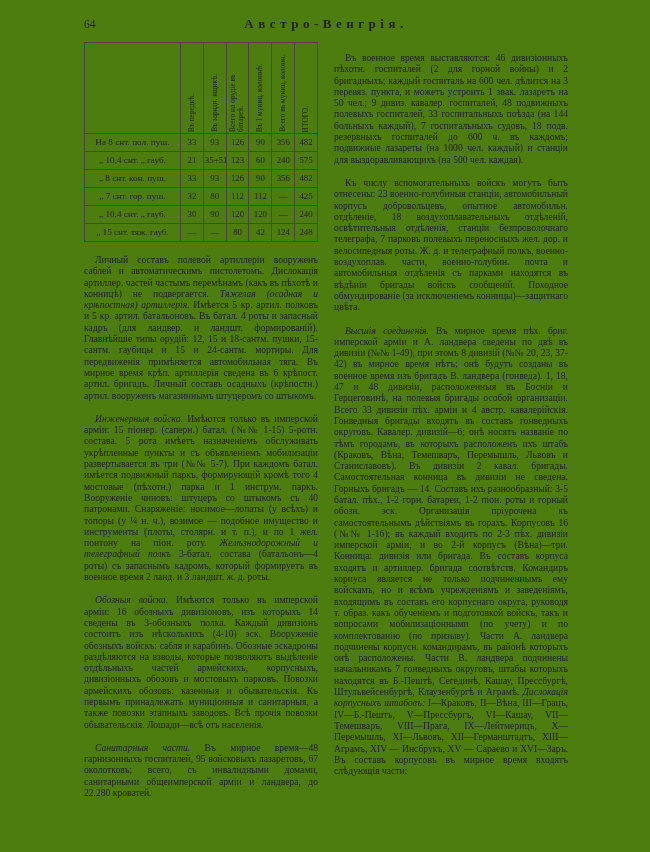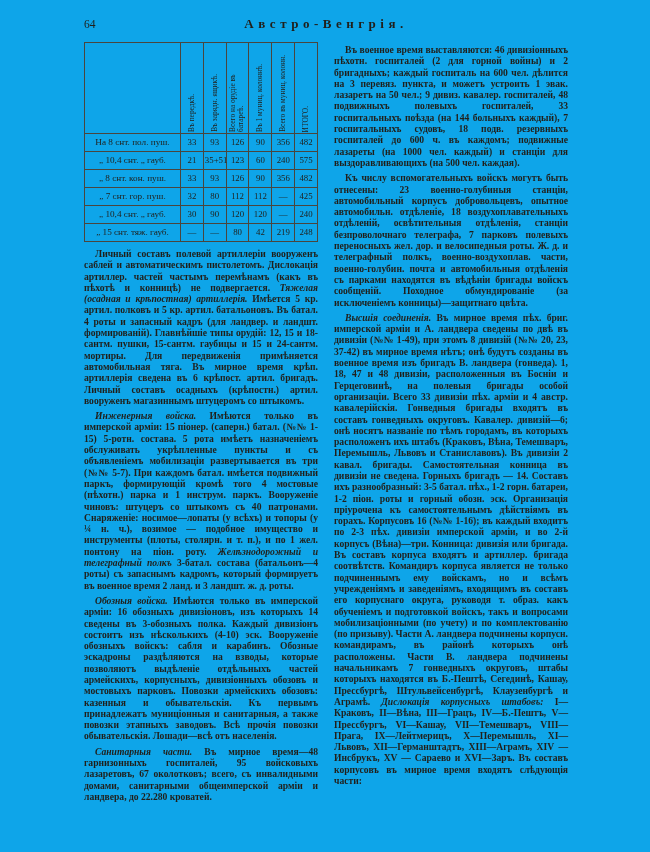--- a/index.html
+++ b/index.html
@@ -1,20 +1,20 @@
 <!DOCTYPE html>
 <html><head>
 <meta charset="utf-8">
 <style>
   html,body { margin:0; padding:0; background:#d8d4cb; }
   .page {
     position:relative;
     width:650px; height:852px;
     margin:0 auto;
-    background:#0ea5e9;
+    background:#4d7c0f;
     color:#211f1a;
     font-family:"Liberation Serif","DejaVu Serif",serif;
     box-sizing:border-box;
     overflow:hidden;
   }
   .running-head {
     display:flex; align-items:baseline;
     padding:16px 82px 8px 84px;
   }
   .page-num { font-size:11.5px; width:40px; }
@@ -26,21 +26,21 @@
   .columns {
     display:flex; gap:16px;
     padding:0 82px 0 84px;
     height:800px; overflow:hidden;
   }
   .col {
     flex:1; min-width:0;
     font-size:9.6px; line-height:11.3px;
     text-align:justify;
   }
-  .col p { margin:4px 0 1px 0; text-indent:11px;font-weight:bold; }
+  .col p { margin:12px 0 1px 0; text-indent:11px; }
   .em { font-style:italic; }
 
   table.ammo {
     width:100%;
     border-collapse:collapse;
     margin:2px 0 6px 0;
     table-layout:fixed;
   }
   table.ammo th, table.ammo td {
     border:1px solid #4a463e;
@@ -153,21 +153,21 @@
             <td class="num">120</td>
             <td class="num">—</td>
             <td class="num">240</td>
           </tr>
           <tr>
             <td class="lbl">„ 15 снт. тяж. гауб.</td>
             <td class="num">—</td>
             <td class="num">—</td>
             <td class="num">80</td>
             <td class="num">42</td>
-            <td class="num">219</td>
+            <td class="num">124</td>
             <td class="num">248</td>
           </tr>
         </tbody>
       </table>
 
       <p><span>Личный составъ полевой артиллеріи вооруженъ саблей и автоматическимъ пистолетомъ. Дислокація артиллер. частей частымъ перемѣнамъ (какъ въ пѣхотѣ и конницѣ) не подвергается. </span><span class="em">Тяжелая (осадная и крѣпостная) артиллерія.</span><span> Имѣется 5 кр. артил. полковъ и 5 кр. артил. батальоновъ. Въ батал. 4 роты и запасный кадръ (для ландвер. и ландшт. формированій). Главнѣйшіе типы орудій: 12, 15 и 18-сантм. пушки, 15-сантм. гаубицы и 15 и 24-сантм. мортиры. Для передвиженія примѣняется автомобильная тяга. Въ мирное время крѣп. артиллерія сведена въ 6 крѣпост. артил. бригадъ. Личный составъ осадныхъ (крѣпостн.) артил. вооруженъ магазиннымъ штуцеромъ со штыкомъ.</span></p>
       <p><span class="em">Инженерныя войска.</span><span> Имѣются только въ имперской арміи: 15 піонер. (саперн.) батал. (№№ 1-15) 5-ротн. состава. 5 рота имѣетъ назначеніемъ обслуживать укрѣпленные пункты и съ объявленіемъ мобилизаціи развертывается въ три (№№ 5-7). При каждомъ батал. имѣется подвижный паркъ, формирующій кромѣ того 4 мостовые (пѣхотн.) парка и 1 инструм. паркъ. Вооруженіе чиновъ: штуцеръ со штыкомъ съ 40 патронами. Снаряженіе: носимое—лопаты (у всѣхъ) и топоры (у ¼ н. ч.), возимое — подобное имущество и инструменты (плоты, столярн. и т. п.), и по 1 жел. понтону на піон. роту. </span><span class="em">Желѣзнодорожный и телеграфный полкъ</span><span> 3-батал. состава (батальонъ—4 роты) съ запаснымъ кадромъ, который формируетъ въ военное время 2 ланд. и 3 ландшт. ж. д. роты.</span></p>
       <p><span class="em">Обозныя войска.</span><span> Имѣются только въ имперской арміи: 16 обозныхъ дивизіоновъ, изъ которыхъ 14 сведены въ 3-обозныхъ полка. Каждый дивизіонъ состоитъ изъ нѣсколькихъ (4-10) эск. Вооруженіе обозныхъ войскъ: сабля и карабинъ. Обозные эскадроны раздѣляются на взводы, которые позволяютъ выдѣленіе отдѣльныхъ частей армейскихъ, корпусныхъ, дивизіонныхъ обозовъ и мостовыхъ парковъ. Повозки армейскихъ обозовъ: казенныя и обывательскія. Къ первымъ принадлежатъ муниціонныя и санитарныя, а также повозки этапныхъ заводовъ. Всѣ прочія повозки обывательскія. Лошади—всѣ отъ населенія.</span></p>
       <p><span class="em">Санитарныя части.</span><span> Въ мирное время—48 гарнизонныхъ госпиталей, 95 войсковыхъ лазаретовъ, 67 околотковъ; всего, съ инвалидными домами, санитарными общеимперской арміи и ландвера, до 22.280 кроватей.</span></p>
     </div>

